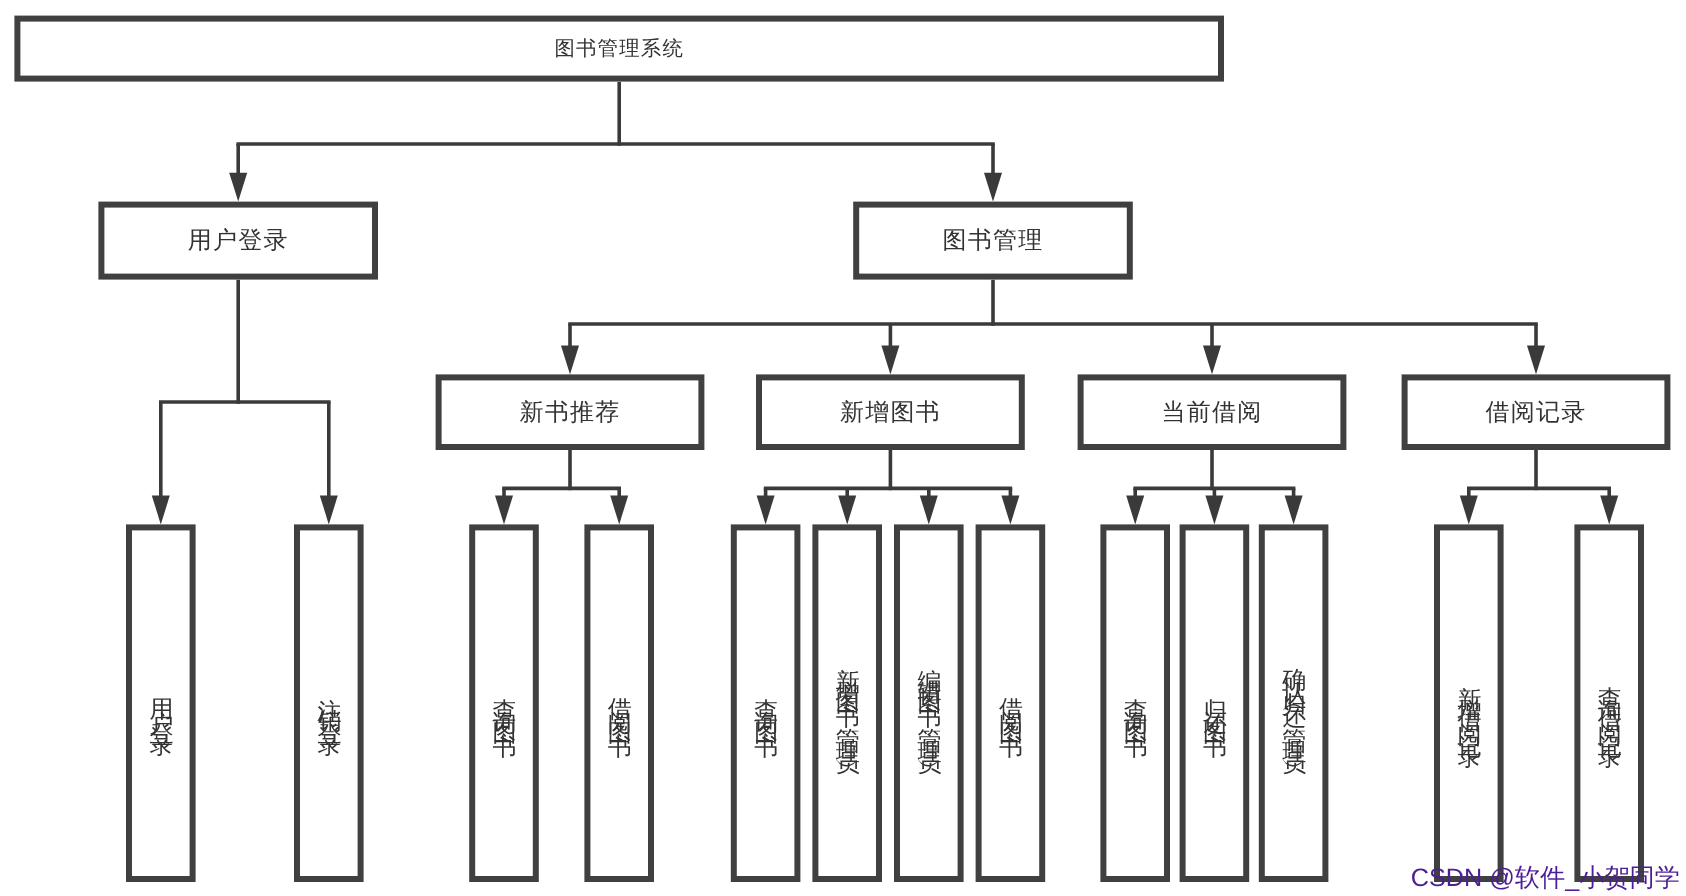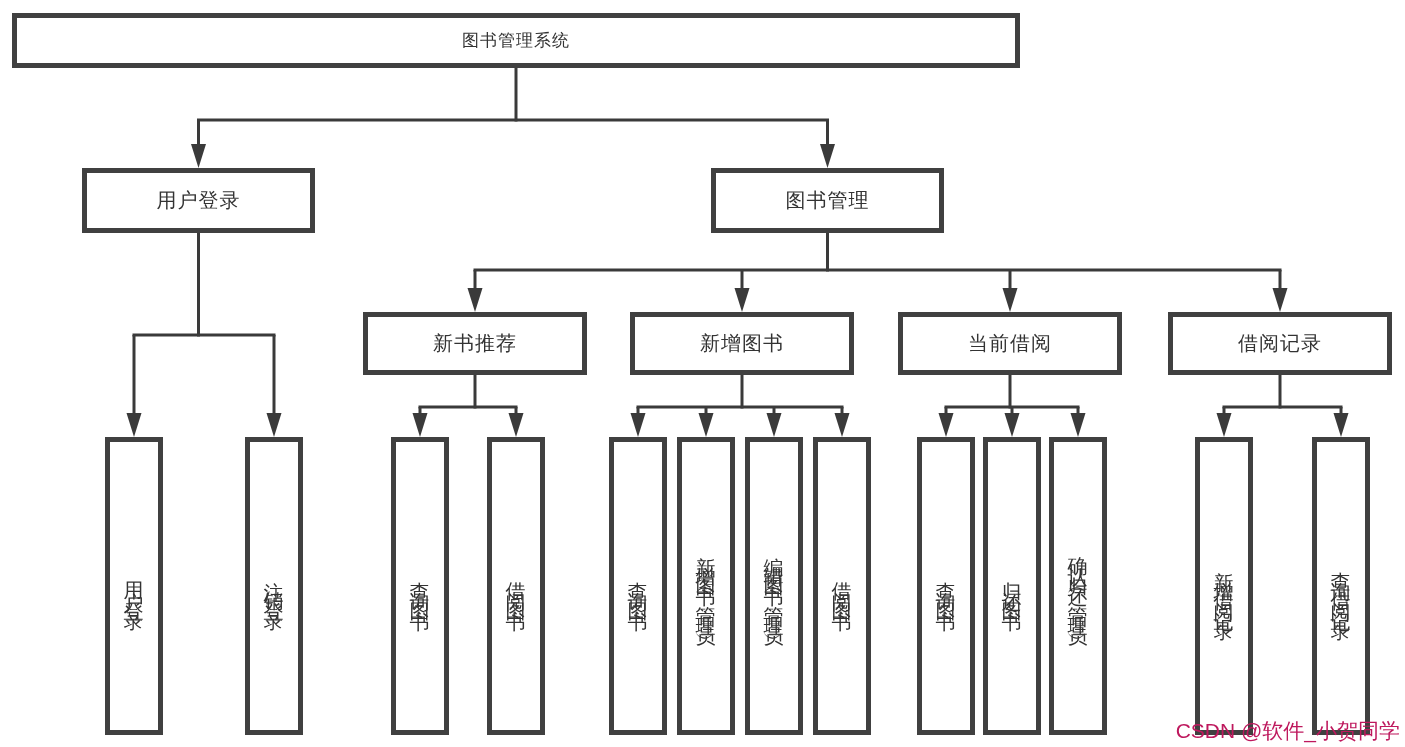--- a/index.html
+++ b/index.html
@@ -30,21 +30,21 @@
     text-orientation:mixed;
     letter-spacing:10px;
     line-height:1;
     white-space:nowrap;
   }
   .watermark{
     position:absolute;
     right:5px;
     bottom:2px;
     font-size:21px;
-    color:#be185d;
+    color:#4c1d95;
     z-index:6;
     white-space:nowrap;
   }
 </style>
 </head>
 <body>
 
 <div class="canvas">
 
   <svg class="connectors" width="1405" height="747" viewBox="0 0 1405 747">

